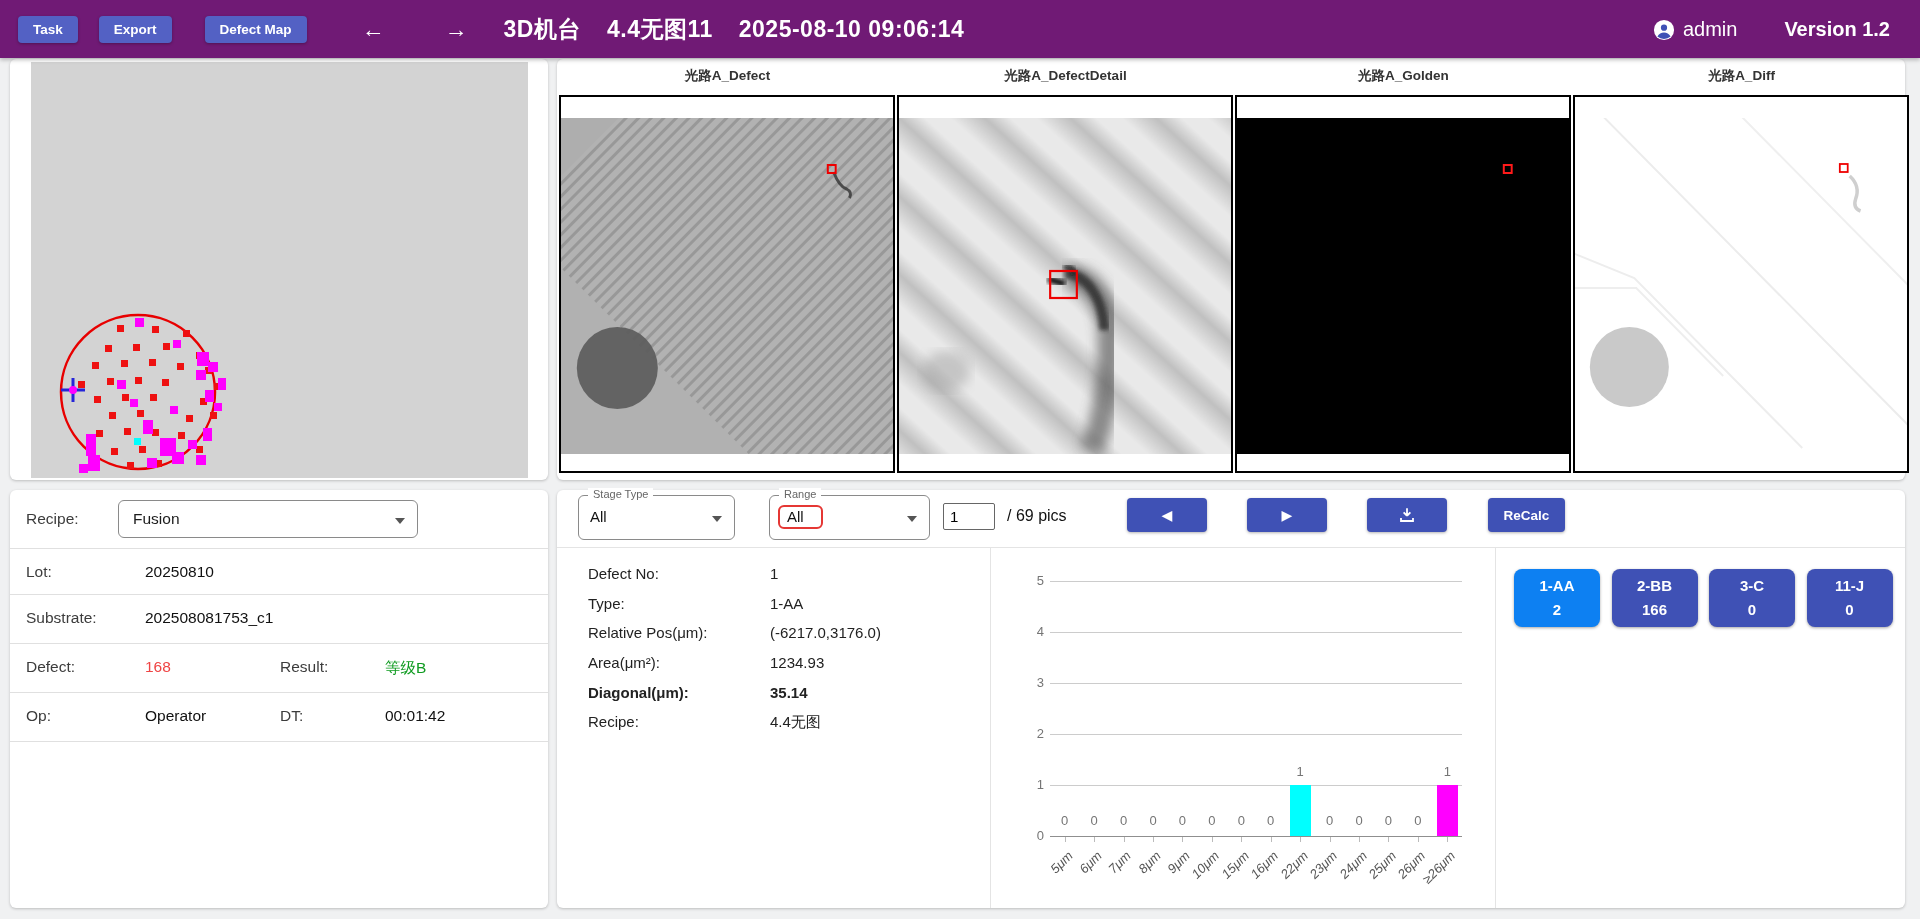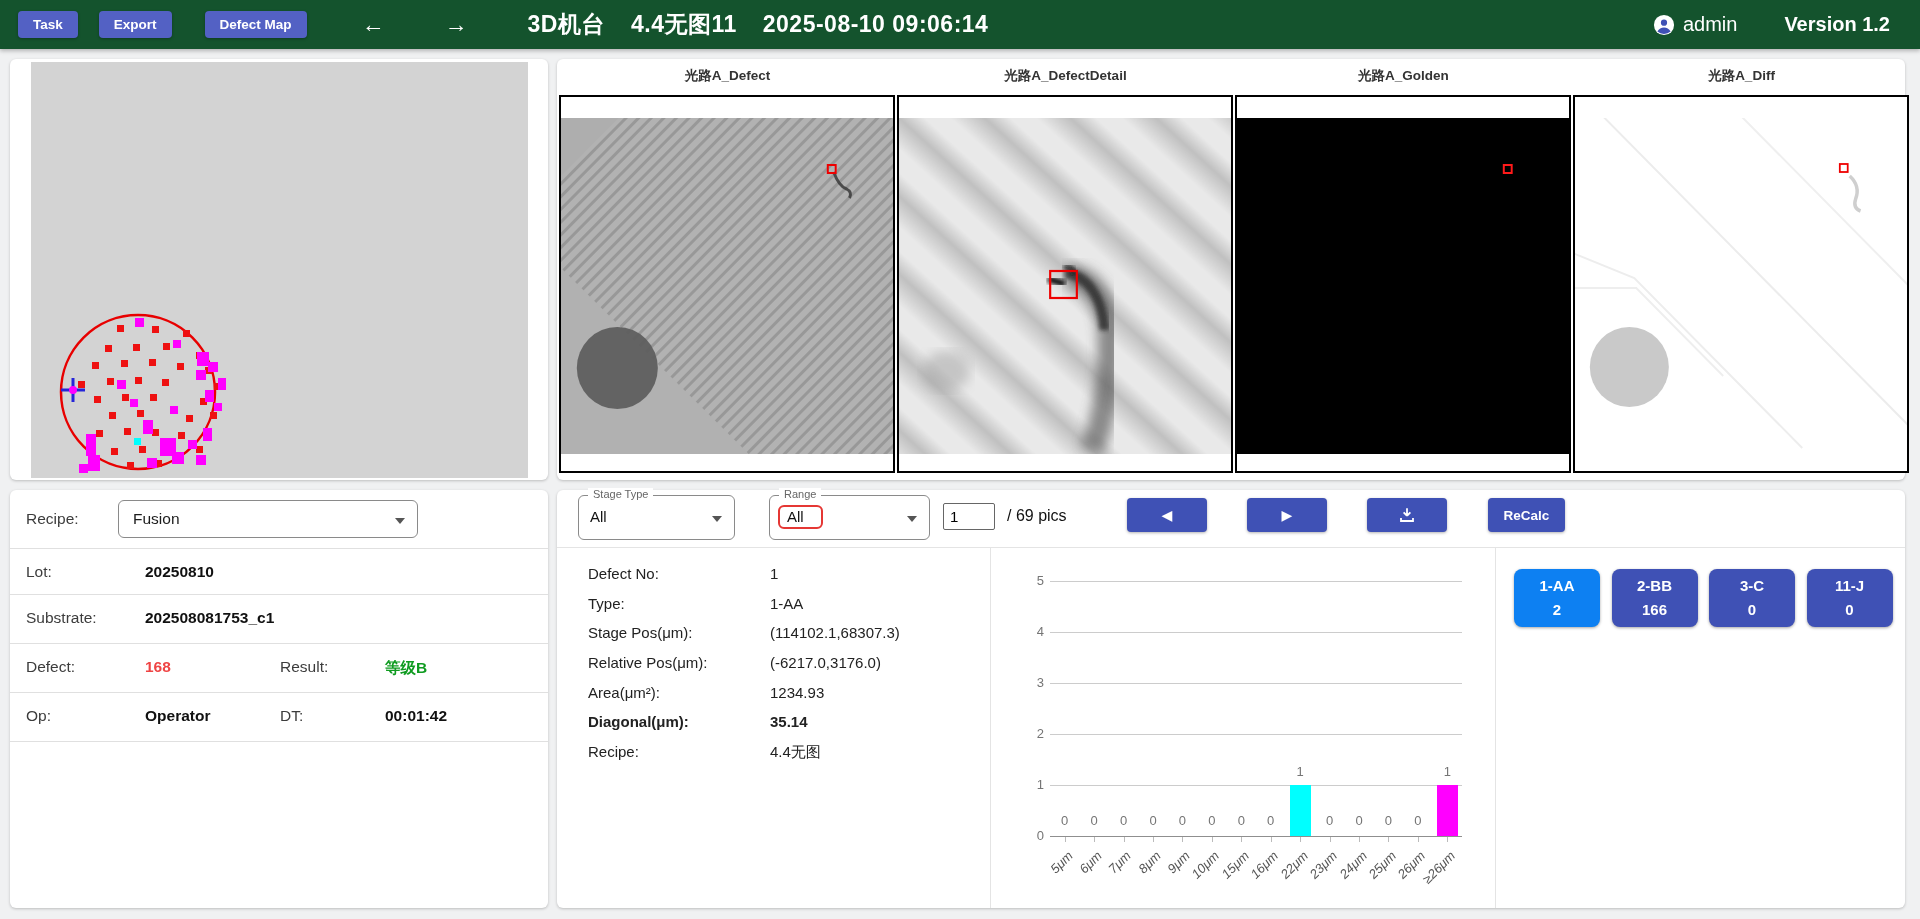--- a/index.html
+++ b/index.html
@@ -1,22 +1,22 @@
 <!DOCTYPE html>
 <html><head>
 <meta charset="utf-8">
 <style>
   * { margin:0; padding:0; box-sizing:border-box; }
   html,body { background:#e9eaec; }
   #app { position:relative; width:1920px; height:919px; background:#f0f1f2;
          font-family:"Liberation Sans", sans-serif; overflow:hidden; }
 
   
-  .topbar { position:absolute; left:0; top:0; width:1920px; height:49px;
-            background:#14532d; display:flex; align-items:center; color:#fff;
+  .topbar { position:absolute; left:0; top:0; width:1920px; height:58px;
+            background:#701a75; display:flex; align-items:center; color:#fff;
             box-shadow:0 2px 4px rgba(0,0,0,.25); z-index:5; }
   .tb-btn { background:#5361c4; color:#fff; border:none; border-radius:4px;
             height:27px; padding:0 15px; font-size:13.5px; font-weight:bold;
             font-family:inherit; box-shadow:0 1px 3px rgba(0,0,0,.3); cursor:pointer; white-space:nowrap; }
   .tb-arrow { color:#fff; font-size:23px; background:none; border:none; cursor:pointer;
               font-family:inherit; line-height:1; }
   .tb-title { font-size:23px; font-weight:bold; letter-spacing:.5px; white-space:nowrap; }
   .tb-right { margin-left:auto; display:flex; align-items:center; gap:47px; margin-right:30px; }
   .tb-user { display:flex; align-items:flex-end; gap:8px; font-size:20px; }
   .tb-version { font-size:20px; font-weight:bold; }
@@ -29,21 +29,21 @@
   #card-images { left:557px; top:59px; width:1348px; height:421px; }
   #card-bottom { left:557px; top:490px; width:1348px; height:418px; }
 
   
   #mapgray { position:absolute; left:21px; top:3px; width:497px; height:416px; background:#d3d3d3; }
 
   
   .inf-row { position:absolute; left:0; width:100%; }
   .inf-div { position:absolute; left:0; width:100%; height:1px; background:#e0e0e0; }
   .inf-label { position:absolute; font-size:15.5px; color:#3c3c3c; }
-  .inf-value { position:absolute; font-size:15.5px; font-weight:bold; color:#111;text-align:center; }
+  .inf-value { position:absolute; font-size:15.5px; font-weight:normal; color:#111;text-align:center; }
   .val-red   { color:#ef4444; }
   .val-green { color:#0f9b20; }
   .selbox { position:absolute; left:108px; top:10px; width:300px; height:38px;
             border:1px solid #8a8a8a; border-radius:6px; background:#fff; cursor:pointer; }
   .selbox .selval { position:absolute; left:14px; top:9px; font-size:15.5px; color:#1c1c1c; }
   .caret { position:absolute; right:12px; top:17px; width:0; height:0;
            border-left:5px solid transparent; border-right:5px solid transparent;
            border-top:6px solid #555; }
 
   
@@ -98,21 +98,21 @@
 <body>
 
 <div id="app">
 
   <div class="topbar">
     <button class="tb-btn" style="margin-left:18px">Task</button>
     <button class="tb-btn" style="margin-left:21px">Export</button>
     <button class="tb-btn" style="margin-left:33px">Defect Map</button>
     <button class="tb-arrow" style="margin-left:55px">←</button>
     <button class="tb-arrow" style="margin-left:60px">→</button>
-    <span class="tb-title" style="margin-left:60px">3D机台</span>
+    <span class="tb-title" style="margin-left:36px">3D机台</span>
     <span class="tb-title" style="margin-left:26px">4.4无图11</span>
     <span class="tb-title" style="margin-left:26px">2025-08-10 09:06:14</span>
     <div class="tb-right">
       <span class="tb-user">
         <span style="display:inline-flex">
           <svg width="22" height="22" viewBox="0 0 24 24">
               <circle cx="12" cy="12" r="11" fill="#fff"></circle>
               <circle cx="12" cy="9.5" r="3.4" fill="#3f51b5"></circle>
               <path d="M4.8 19.2c1.6-3.2 4.3-4.6 7.2-4.6s5.6 1.4 7.2 4.6a11 11 0 0 1-14.4 0z" fill="#3f51b5"></path>
             </svg>
@@ -344,24 +344,20 @@
     <div id="details">
         <div class="det-row">
           <span class="det-label">Defect No:</span>
           <span class="det-value">1</span>
         </div>
         <div class="det-row">
           <span class="det-label">Type:</span>
           <span class="det-value">1-AA</span>
         </div>
         <div class="det-row">
-          <span class="det-label">Stage Pos(μm):</span>
-          <span class="det-value">(114102.1,68307.3)</span>
-        </div>
-        <div class="det-row">
           <span class="det-label">Relative Pos(μm):</span>
           <span class="det-value">(-6217.0,3176.0)</span>
         </div>
         <div class="det-row">
           <span class="det-label">Area(μm²):</span>
           <span class="det-value">1234.93</span>
         </div>
         <div class="det-row det-bold">
           <span class="det-label">Diagonal(μm):</span>
           <span class="det-value">35.14</span>

